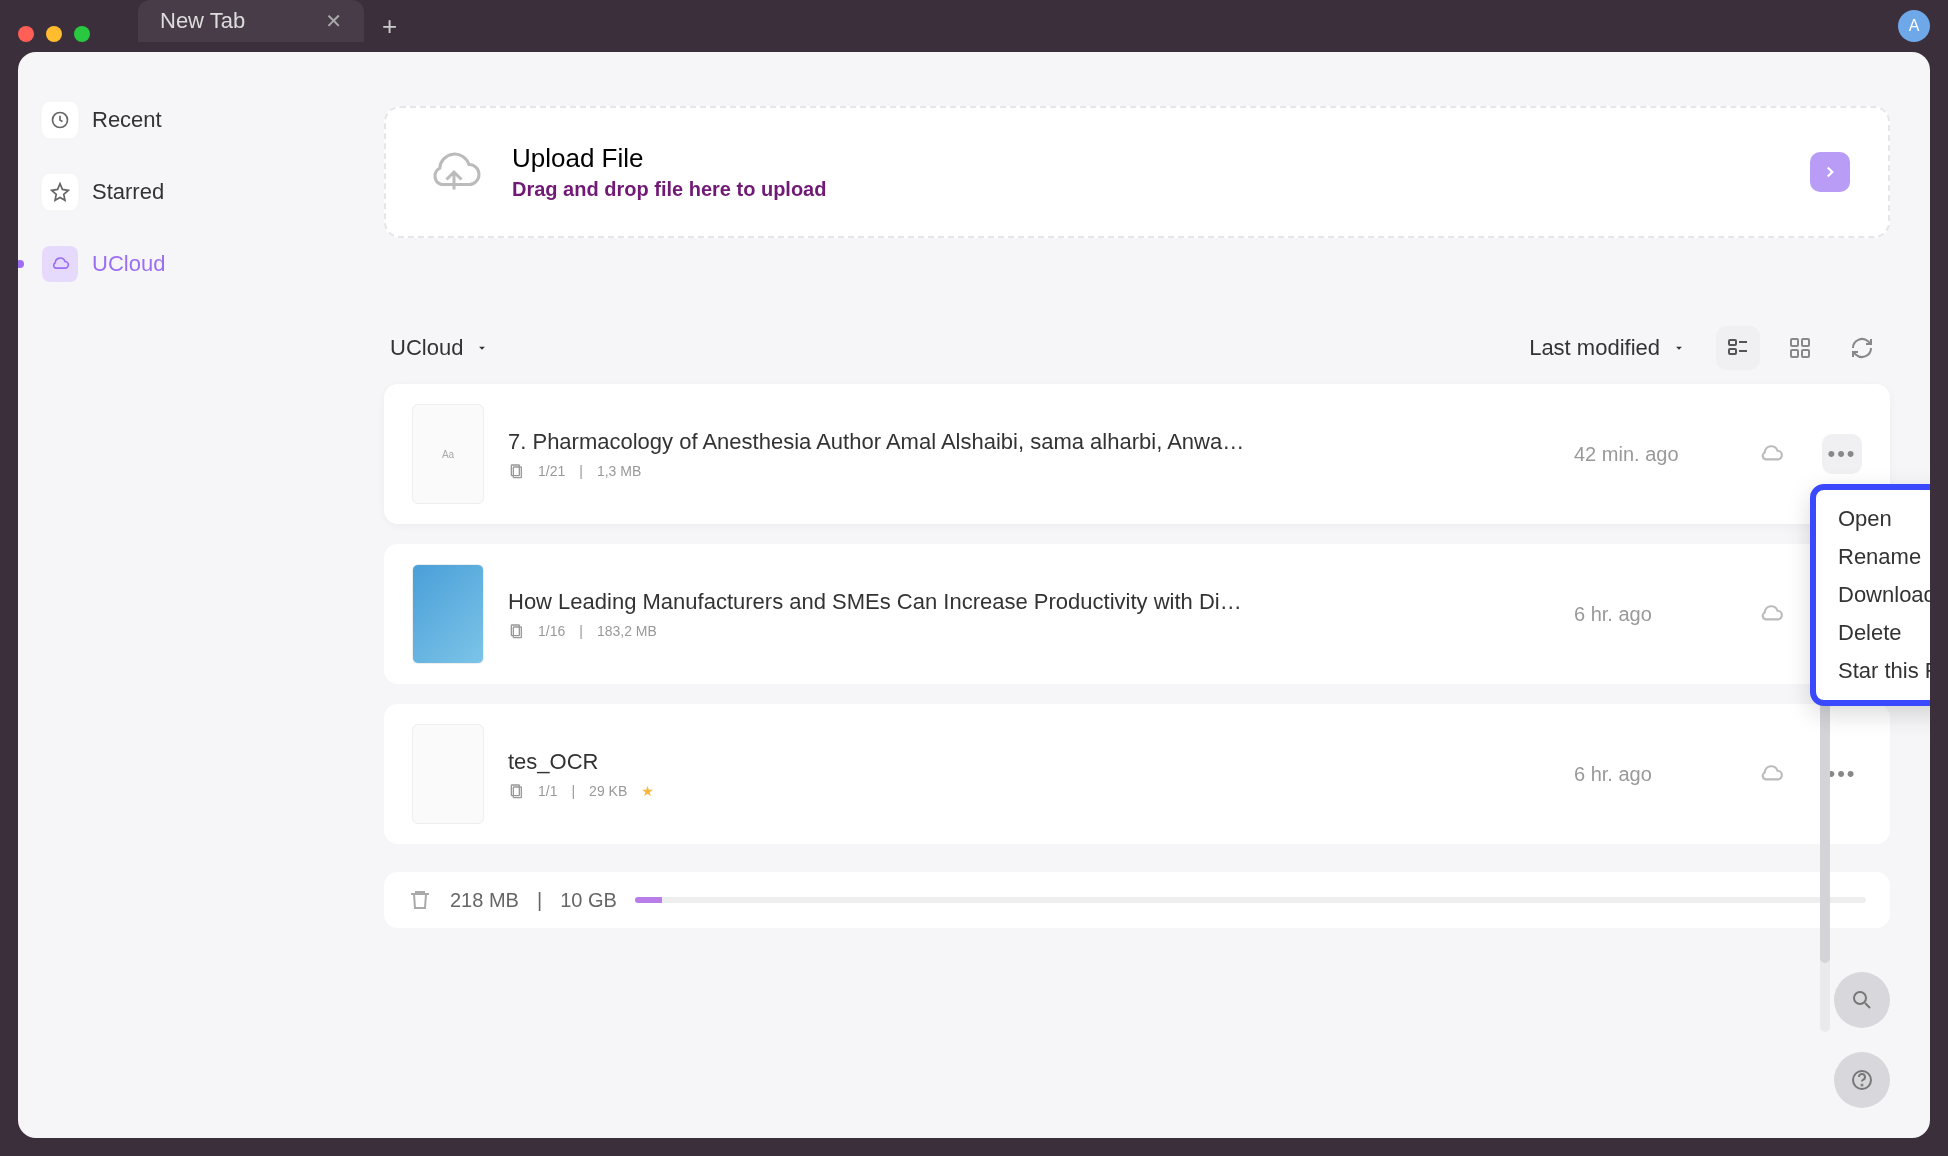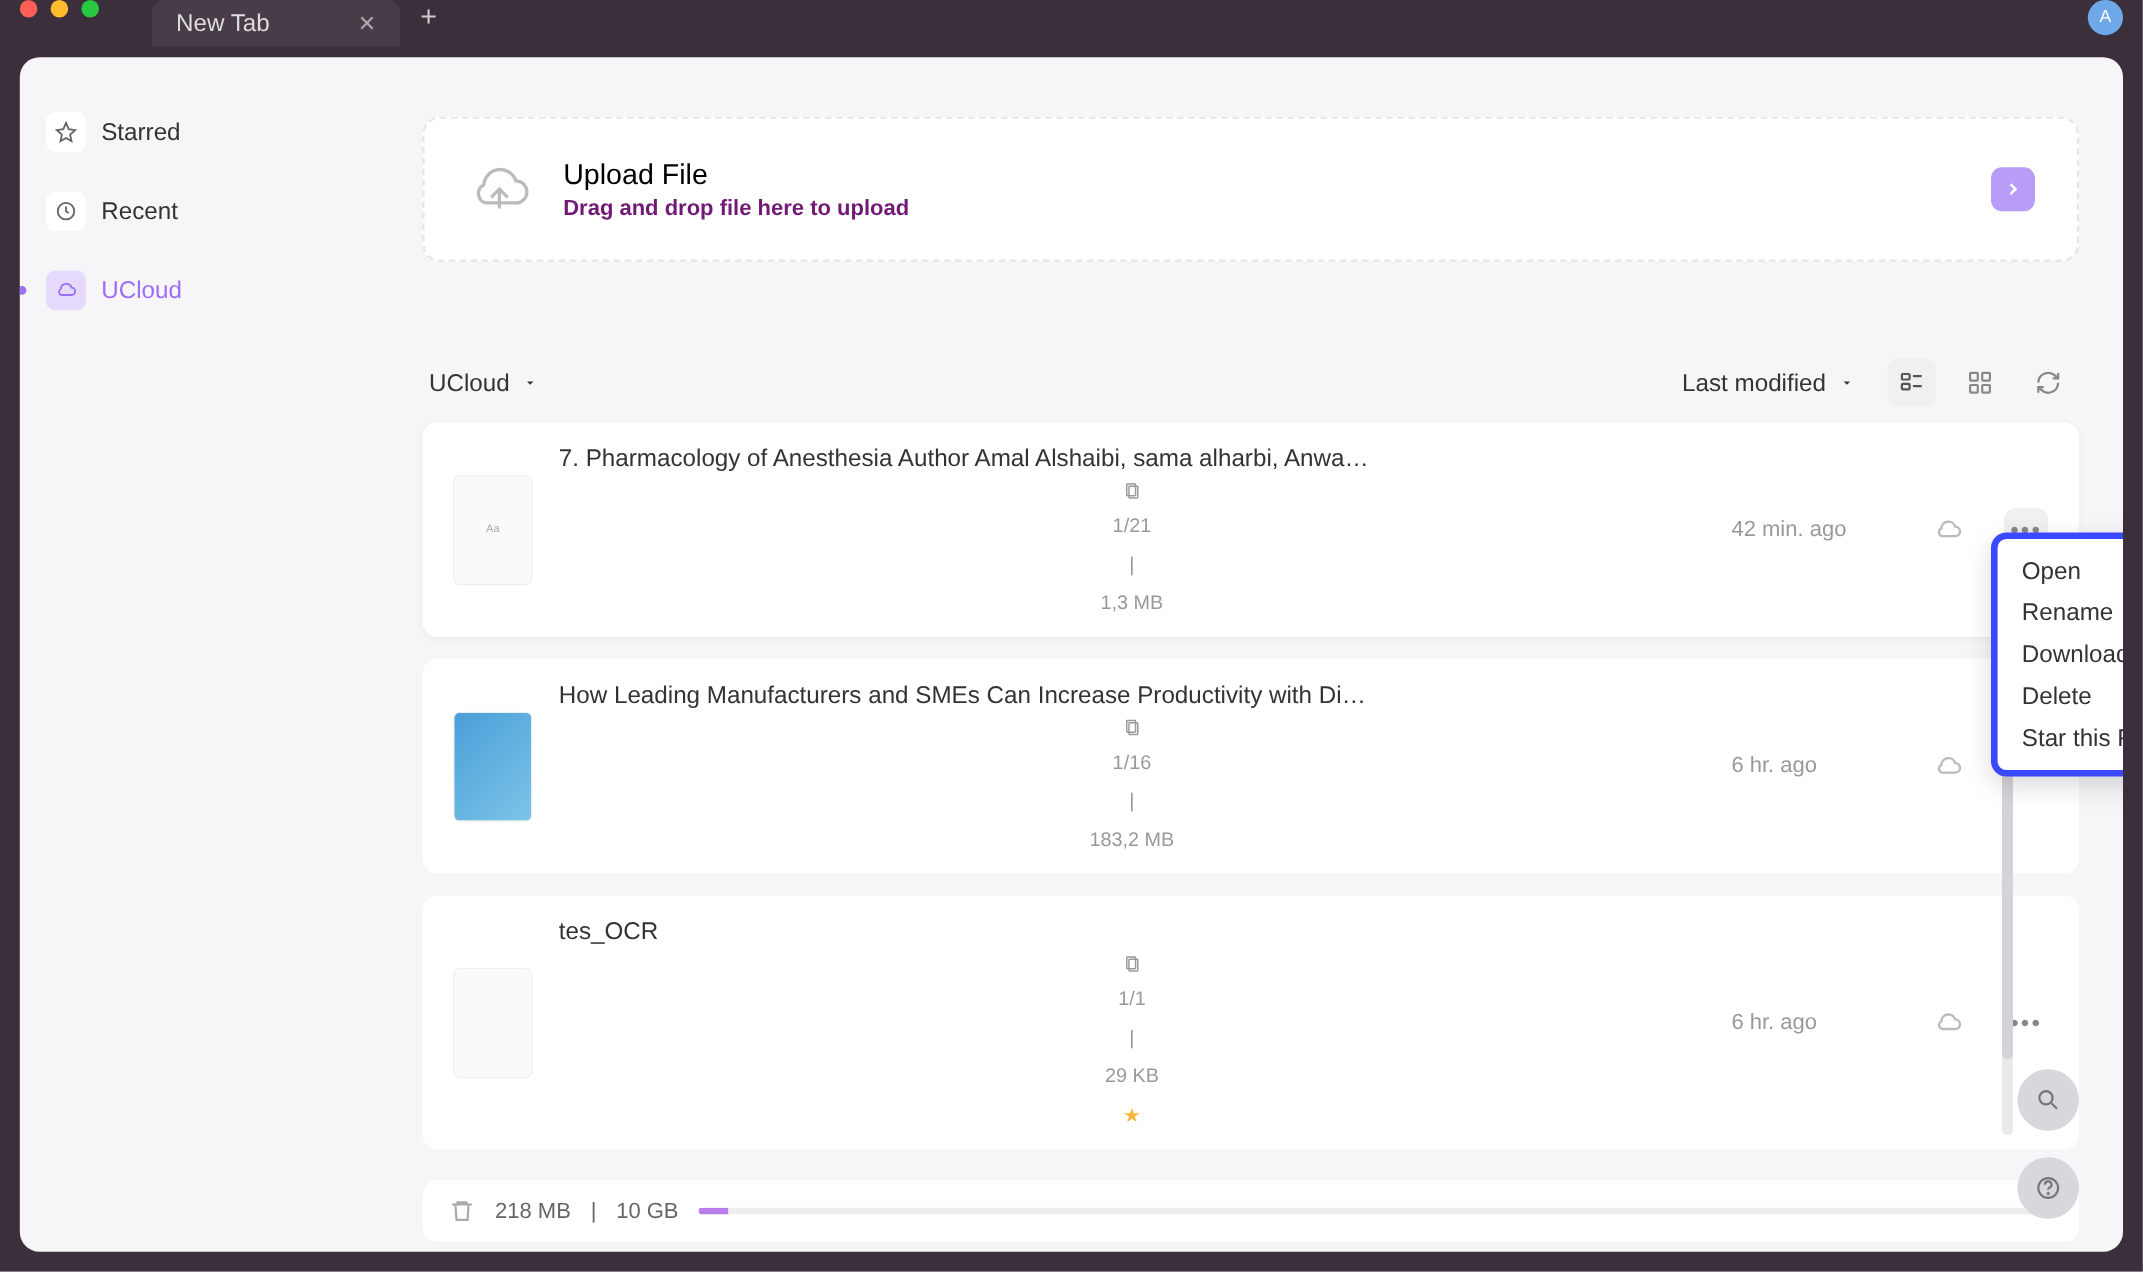--- a/index.html
+++ b/index.html
@@ -1,19 +1,19 @@
 <!DOCTYPE html>
 <html><head>
 <meta charset="utf-8">
 <style>
 * { margin: 0; padding: 0; box-sizing: border-box; font-family: -apple-system, BlinkMacSystemFont, "Segoe UI", sans-serif; }
 body { background: #3a2f3a; width: 1948px; height: 1156px; overflow: hidden; }
 
 
-.titlebar { height: 42px; display: flex; align-items: flex-start; padding: 0 18px; }
+.titlebar { height: 42px; display: flex; align-items: flex-end; padding: 0 18px; }
 .traffic-lights { display: flex; gap: 12px; }
 .traffic-light { width: 16px; height: 16px; border-radius: 50%; }
 .tl-red { background: #ff5f57; }
 .tl-yellow { background: #febc2e; }
 .tl-green { background: #28c840; }
 .tab { margin-left: 48px; background: rgba(80,70,80,0.6); border-radius: 12px 12px 0 0; padding: 10px 22px; display: flex; align-items: center; gap: 80px; color: #ddd; font-size: 22px; height: 42px; }
 .tab-close { color: #aaa; font-size: 20px; cursor: pointer; }
 .newtab { margin-left: 18px; color: #ccc; font-size: 26px; cursor: pointer; }
 .avatar { margin-left: auto; width: 32px; height: 32px; border-radius: 50%; background: #6fa8e8; color: #fff; display: flex; align-items: center; justify-content: center; font-size: 16px; }
 
@@ -46,21 +46,21 @@
 .view-btn.active { background: #f0f0f2; color: #555; }
 
 
 .file-list { display: flex; flex-direction: column; gap: 20px; position: relative; }
 .file-row { background: #fff; border-radius: 14px; padding: 20px 28px; display: flex; align-items: center; gap: 24px; }
 .file-row.hover { box-shadow: 0 2px 8px rgba(0,0,0,0.04); }
 .thumb { width: 72px; height: 100px; border: 1px solid #eee; border-radius: 6px; background: #fafafa; display: flex; align-items: center; justify-content: center; font-size: 10px; color: #aaa; overflow: hidden; }
 .thumb.img { background: linear-gradient(135deg, #4a9fd8, #7cc4e8); }
 .file-info { flex: 1; min-width: 0; }
 .file-name { font-size: 22px; color: #333; white-space: nowrap; overflow: hidden; text-overflow: ellipsis; max-width: 820px; margin-bottom: 8px; }
-.file-meta { font-size: 18px; color: #999; display: flex; align-items: center; gap: 14px; flex-direction: column; }
+.file-meta { font-size: 14px; color: #999; display: flex; align-items: center; gap: 14px; }
 .file-time { font-size: 20px; color: #999; width: 160px; }
 .cloud-status { color: #bbb; width: 40px; }
 .more-btn { width: 40px; height: 40px; border-radius: 10px; display: flex; align-items: center; justify-content: center; color: #888; cursor: pointer; font-size: 22px; letter-spacing: 2px; }
 .more-btn.active { background: #f0f0f2; }
 .star-ic { color: #f6b83c; }
 
 
 .ctx-menu { position: absolute; top: 100px; right: -130px; background: #fff; border: 6px solid #3a48ff; border-radius: 14px; padding: 10px 0; box-shadow: 0 8px 24px rgba(0,0,0,0.15); min-width: 210px; z-index: 10; }
 .ctx-item { padding: 6px 22px; font-size: 22px; color: #333; cursor: pointer; }
 
@@ -99,33 +99,33 @@
       <span>A</span>
     </div>
 </div>
 
 <div class="window">
 
   <div class="sidebar">
     <div class="side-item">
       <div class="side-icon">
         <svg width="20" height="20" viewBox="0 0 24 24" fill="none" stroke="currentColor" stroke-width="2">
-            <path d="M12 2l2.9 6.9L22 10l-5.5 4.8L18 22l-6-3.5L6 22l1.5-7.2L2 10l7.1-1.1z"></path>
-          </svg>
-      </div>
-      <span>Starred</span>
+            <circle cx="12" cy="12" r="9"></circle>
+            <path d="M12 7v5l3 2"></path>
+          </svg>
+      </div>
+      <span>Recent</span>
     </div>
     <div class="side-item">
       <div class="side-icon">
         <svg width="20" height="20" viewBox="0 0 24 24" fill="none" stroke="currentColor" stroke-width="2">
-            <circle cx="12" cy="12" r="9"></circle>
-            <path d="M12 7v5l3 2"></path>
-          </svg>
-      </div>
-      <span>Recent</span>
+            <path d="M12 2l2.9 6.9L22 10l-5.5 4.8L18 22l-6-3.5L6 22l1.5-7.2L2 10l7.1-1.1z"></path>
+          </svg>
+      </div>
+      <span>Starred</span>
     </div>
     <div class="side-item active">
       <div class="active-dot"></div>
       <div class="side-icon">
         <svg width="20" height="20" viewBox="0 0 24 24" fill="none" stroke="currentColor" stroke-width="2">
             <path d="M18 17a4 4 0 0 0 0-8 6 6 0 0 0-11.7 1.5A3.5 3.5 0 0 0 7 17h11z"></path>
           </svg>
       </div>
       <span>UCloud</span>
     </div>

